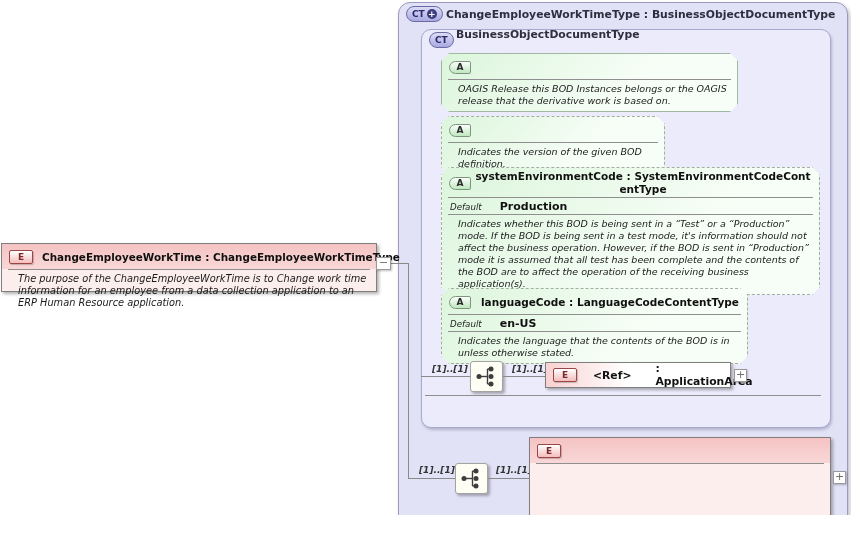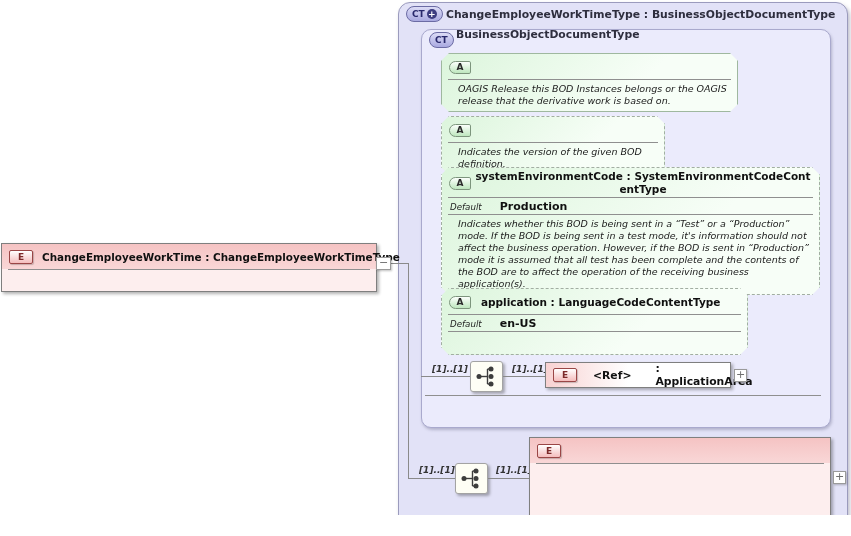--- a/index.html
+++ b/index.html
@@ -88,20 +88,21 @@
   <div class="hline" style="left:391px; top:263px; width:17px;"></div>
   <div class="vline" style="left:408px; top:263px; height:215px;"></div>
   <div class="hline" style="left:408px; top:478px; width:47px;"></div>
 
   <div class="pinkbox" style="left:1px; top:243px; width:376px; height:49px;">
     <div class="pink-head">
       <span class="badge e">E</span>
       <span class="pink-title">ChangeEmployeeWorkTime : ChangeEmployeeWorkTimeType</span>
     </div>
     <div class="sepline"></div>
+    <div class="desc" style="font-size:9.8px;">The purpose of the ChangeEmployeeWorkTime is to Change work time information for an employee from a data collection application to an ERP Human Resource application.</div>
   </div>
   <div class="btn minus" style="left:376px; top:257px;">−</div>
 
   <div class="attr" style="left:441px; top:53px; width:297px; min-height:56px;">
     <div class="attr-head">
       <span class="badge a">A</span>
     </div>
     <div class="sepline"></div>
     <div class="desc">OAGIS Release this BOD Instances belongs or the OAGIS release that the derivative work is based on.</div>
   </div>
@@ -124,28 +125,29 @@
       <span class="def-label">Default</span>
       <span class="def-value">Production</span>
     </div>
     <div class="sepline"></div>
     <div class="desc">Indicates whether this BOD is being sent in a “Test” or a “Production” mode. If the BOD is being sent in a test mode, it's information should not affect the business operation. However, if the BOD is sent in “Production” mode it is assumed that all test has been complete and the contents of the BOD are to affect the operation of the receiving business application(s).</div>
   </div>
 
   <div class="attr optional" style="left:441px; top:288px; width:307px; min-height:67px;">
     <div class="attr-head">
       <span class="badge a">A</span>
-      <span class="attr-title">application : LanguageCodeContentType</span>
+      <span class="attr-title">languageCode : LanguageCodeContentType</span>
     </div>
     <div class="sepline"></div>
     <div class="defrow">
       <span class="def-label">Default</span>
       <span class="def-value">en-US</span>
     </div>
     <div class="sepline"></div>
+    <div class="desc">Indicates the language that the contents of the BOD is in unless otherwise stated.</div>
   </div>
 
   <div class="hline" style="left:421px; top:376px; width:49px;"></div>
   <span class="card" style="left:432px; top:364px;">[1]..[1]</span>
   <div class="seq-icon" style="left:470px; top:361px;">
     <svg width="31" height="29" viewBox="0 0 31 29">
       <line x1="9" y1="14.5" x2="16.5" y2="14.5" stroke="#3d3d3d" stroke-width="1.4"></line>
       <line x1="16.5" y1="7" x2="16.5" y2="22" stroke="#3d3d3d" stroke-width="1.4"></line>
       <circle cx="8" cy="14.5" r="2.5" fill="#3d3d3d"></circle>
       <circle cx="20" cy="7" r="2.5" fill="#3d3d3d"></circle>

